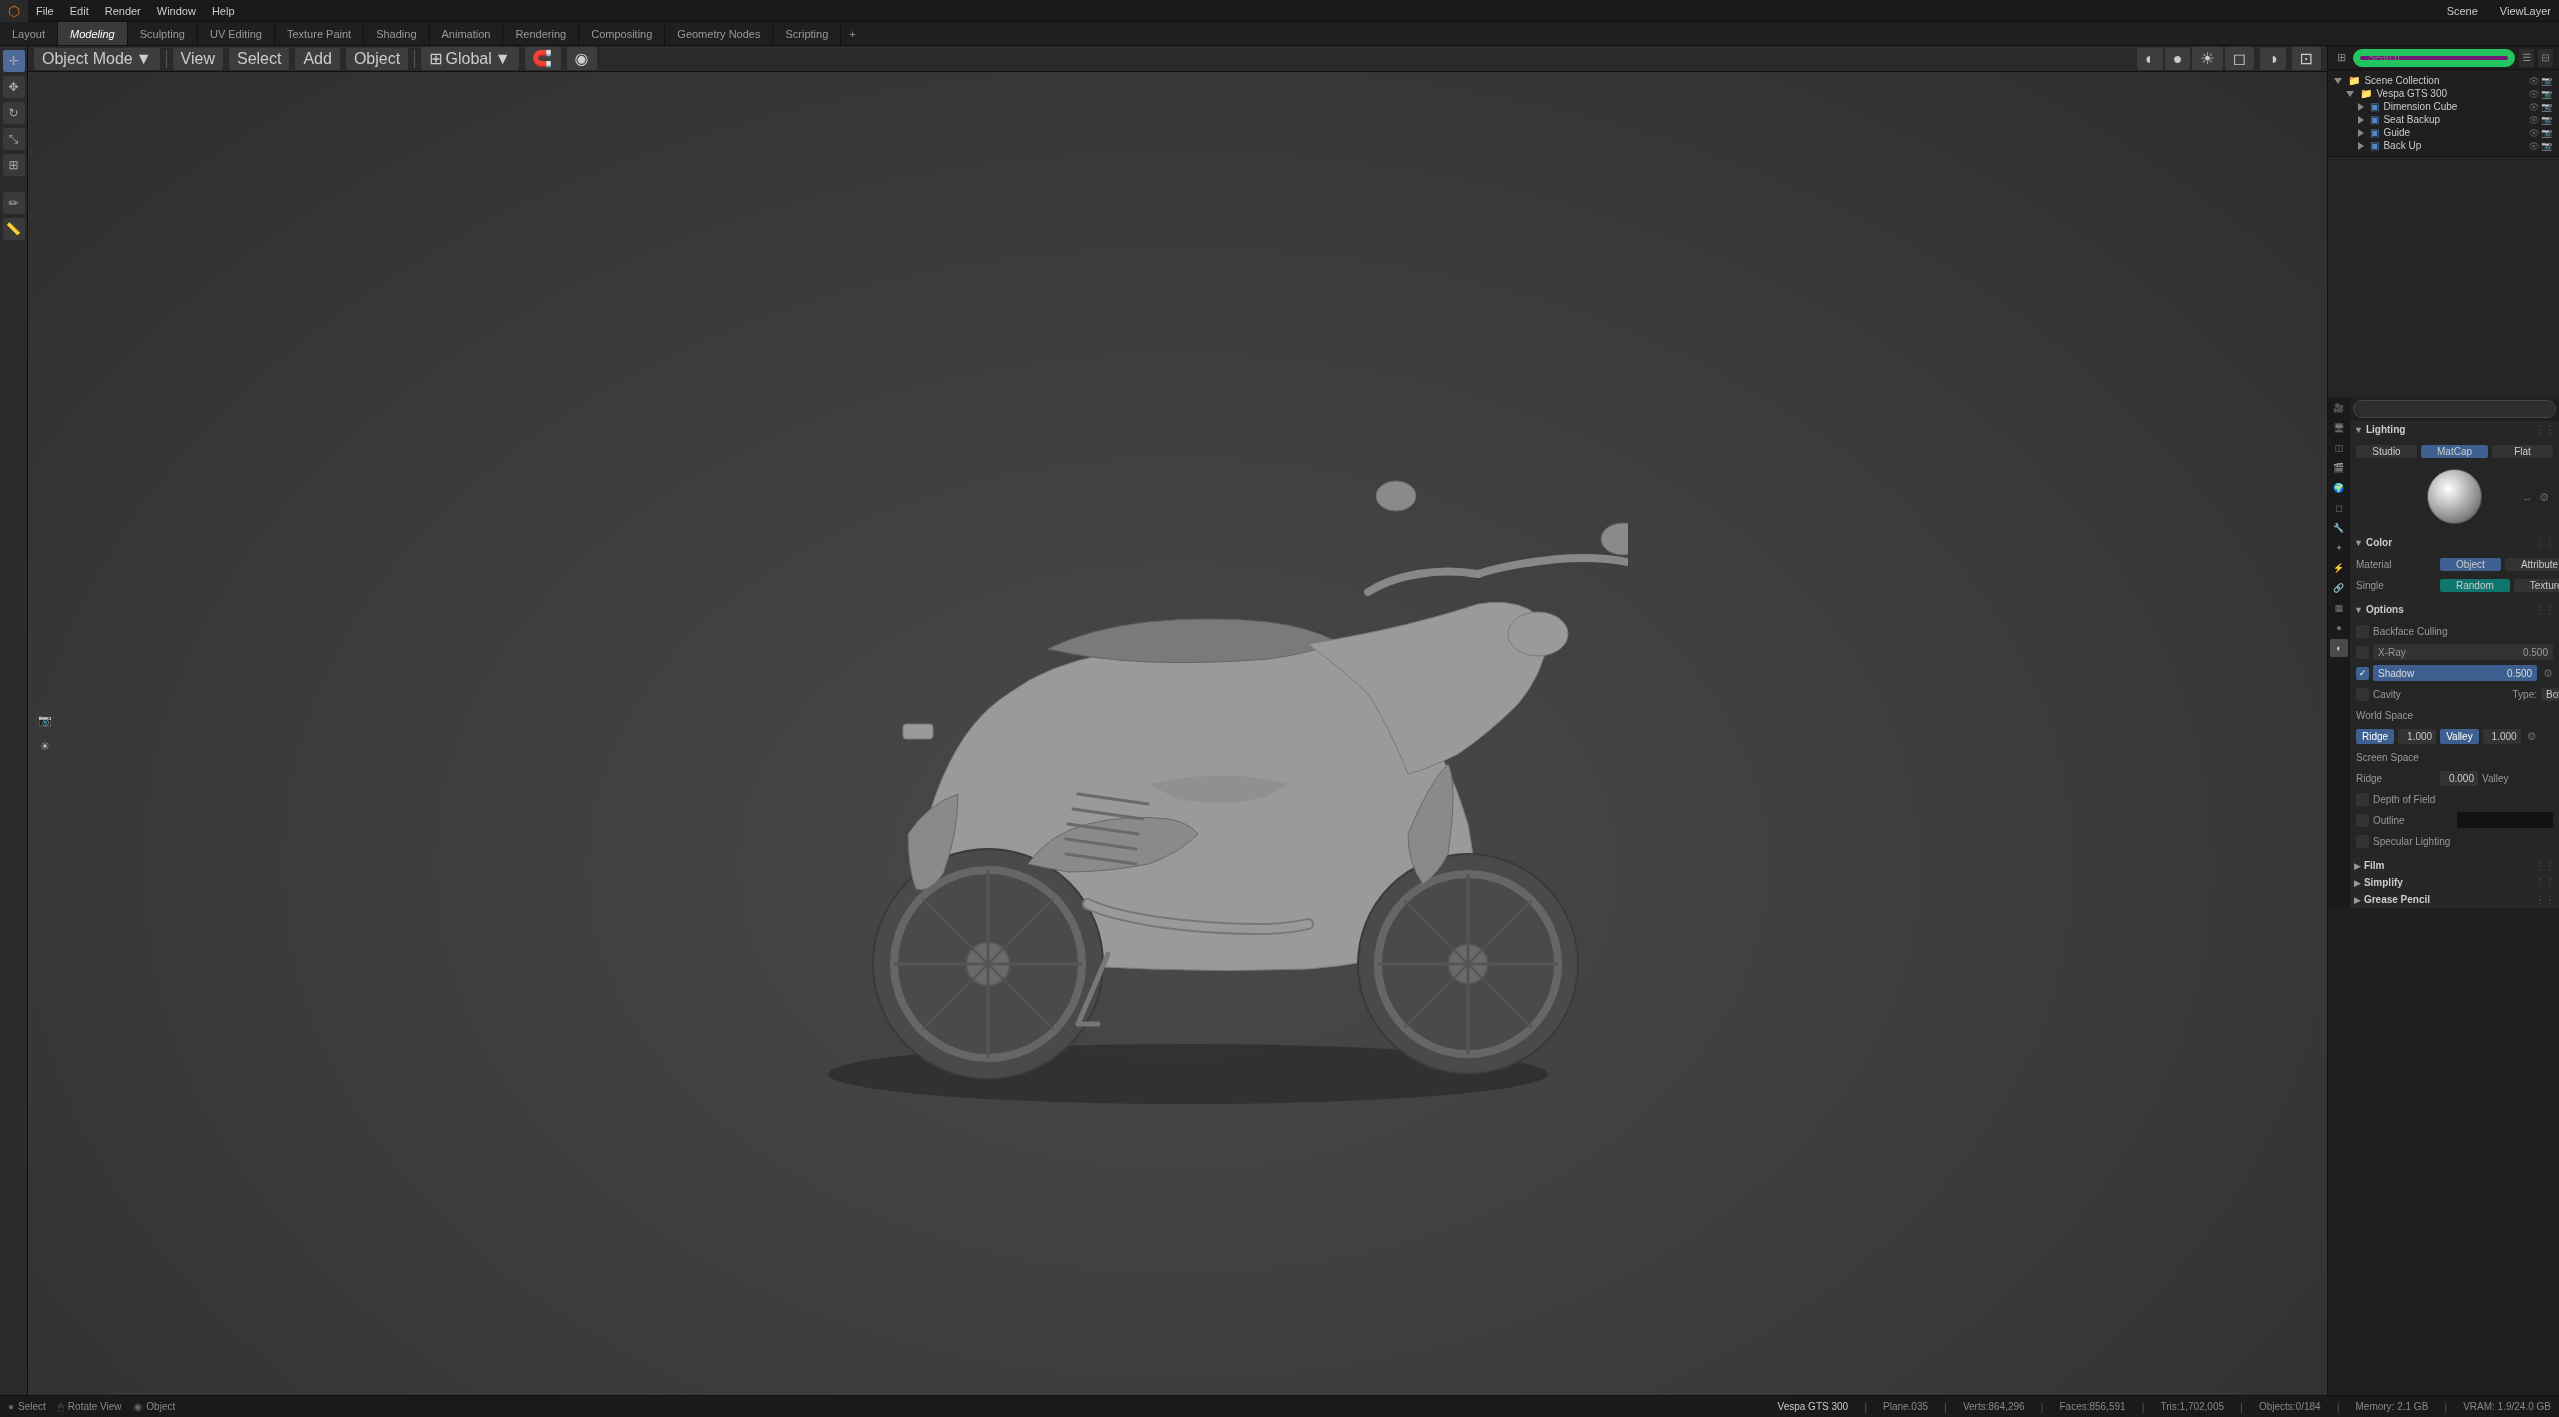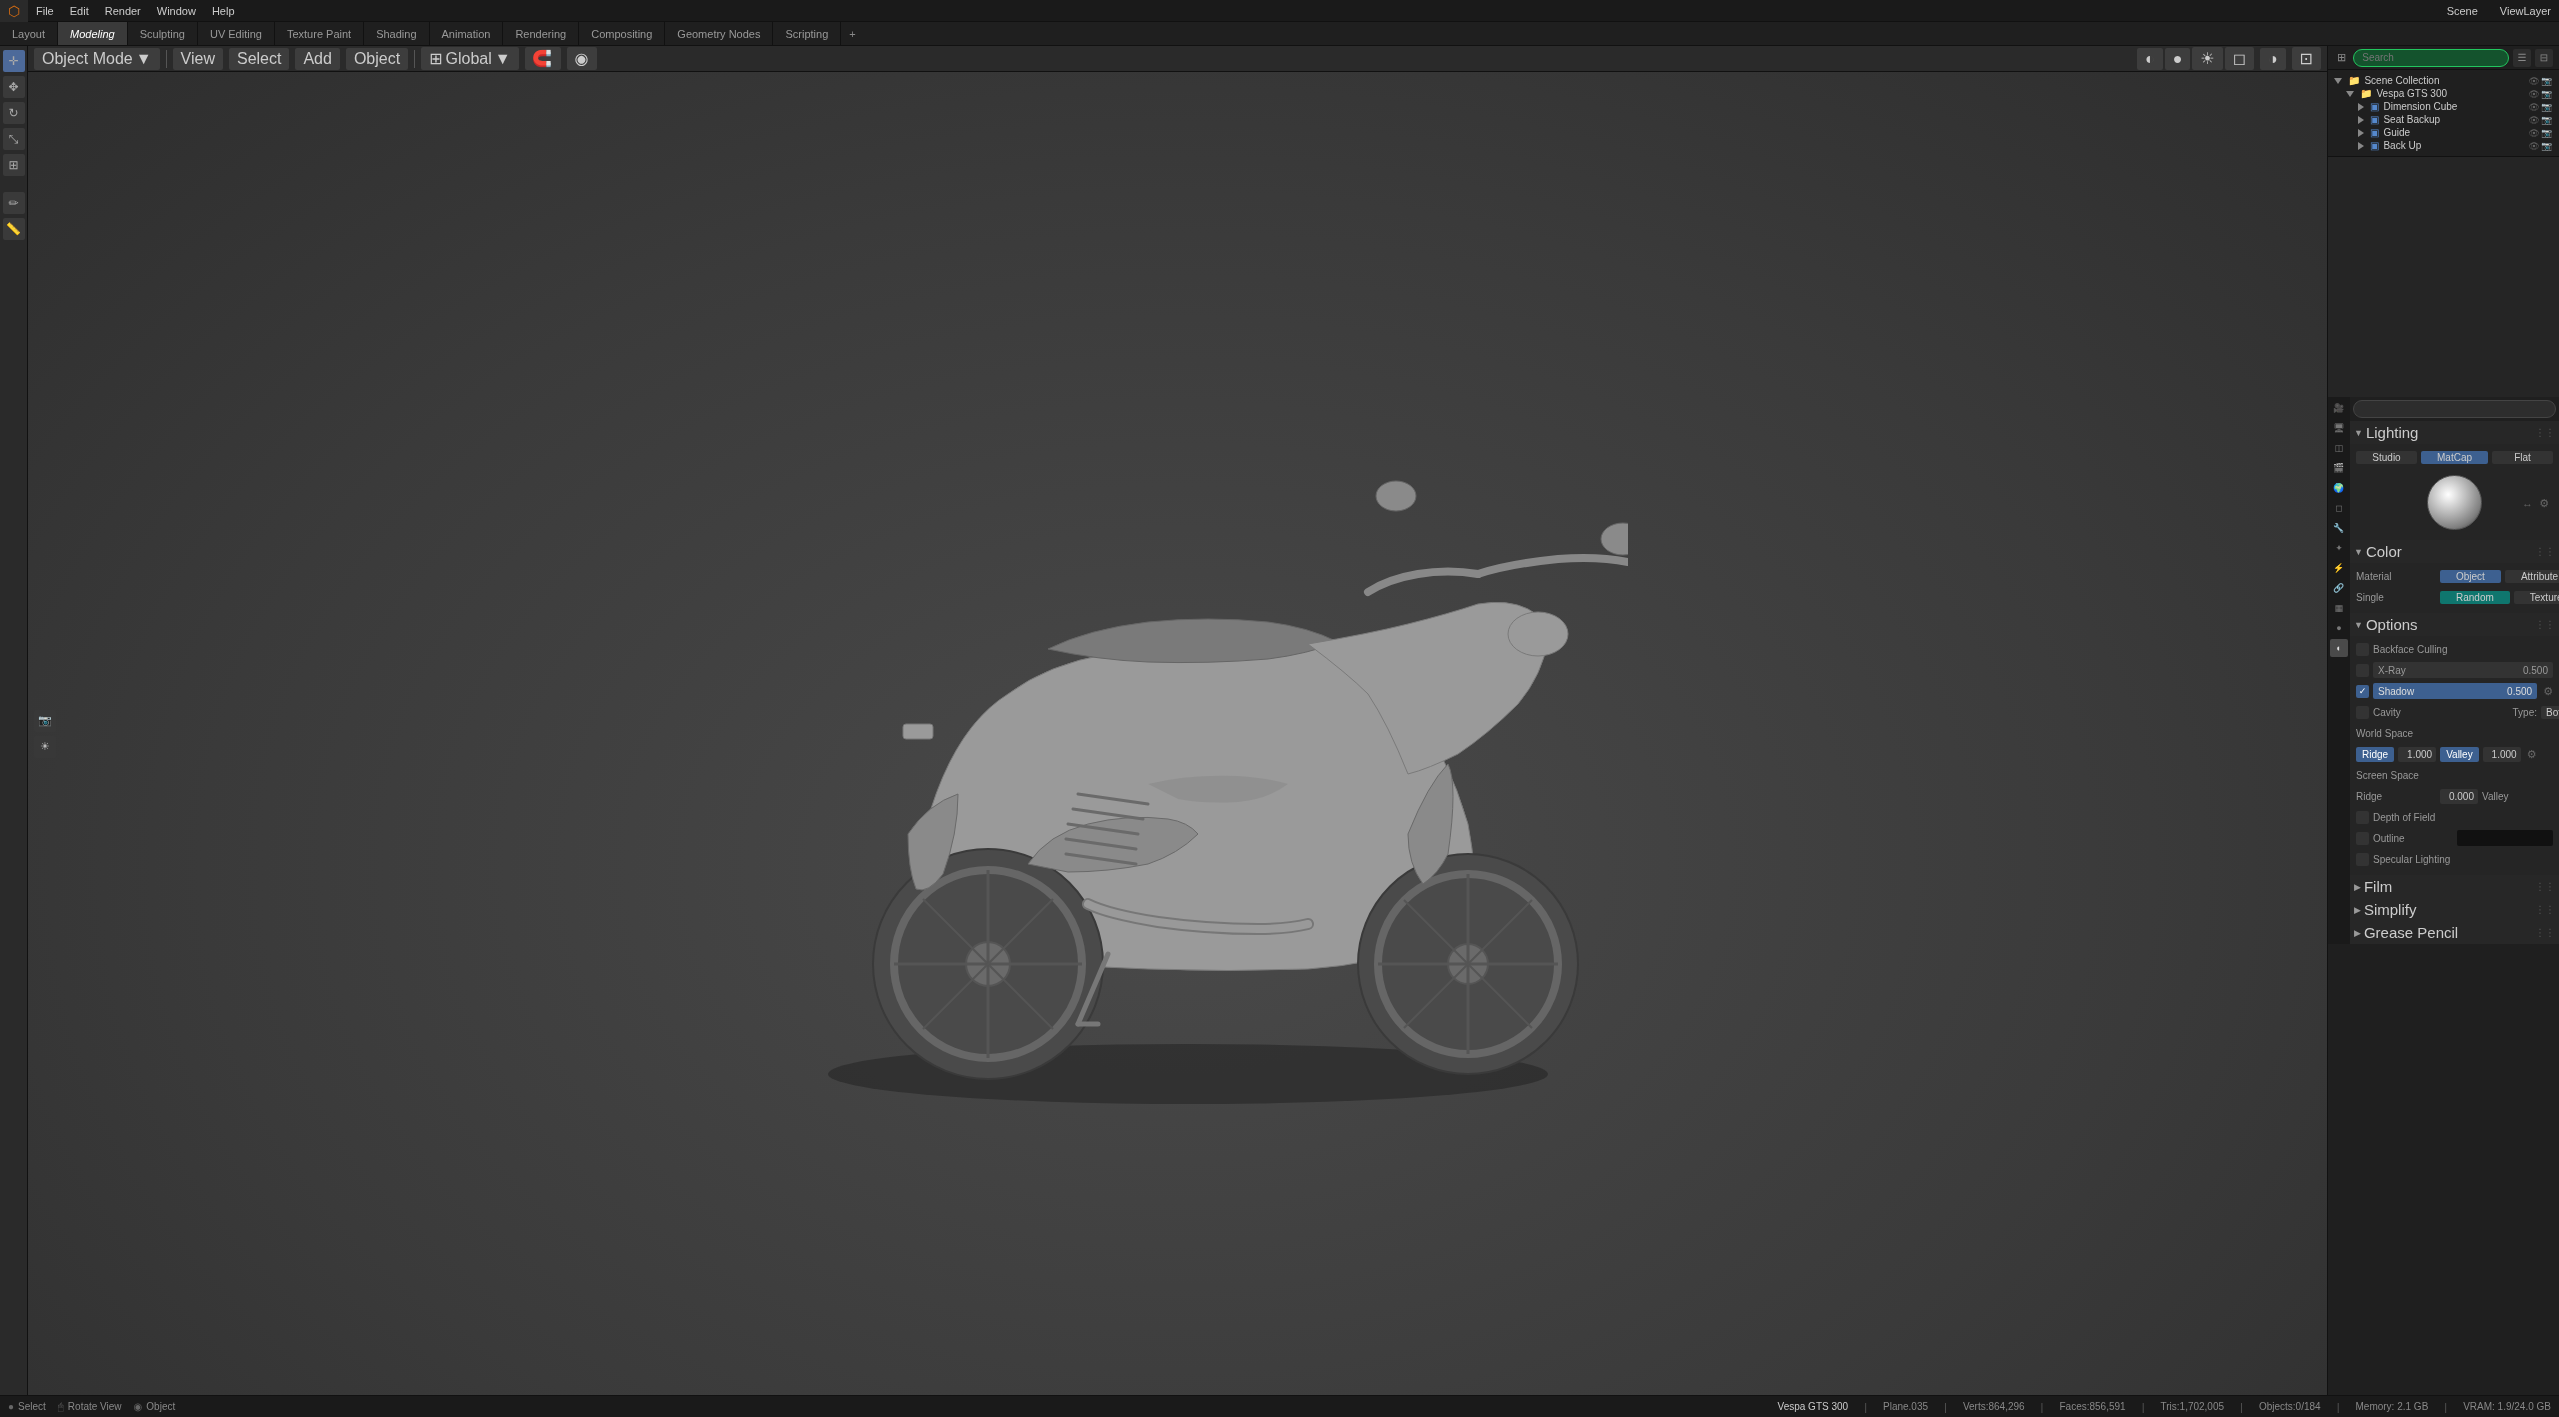--- a/index.html
+++ b/index.html
@@ -212,22 +212,22 @@
       height: 24px;
       background: #1f1f1f;
       display: flex;
       align-items: center;
       padding: 0 6px;
       gap: 4px;
       border-bottom: 1px solid #111;
     }
     .outl-search {
       flex: 1;
-      background: #14532d;
-      border: 1px solid #22c55e;
+      background: #701a75;
+      border: 7px solid #22c55e;
       border-radius: 10px;
       padding: 1px 8px;
       color: #ccc;
       font-size: 10px;
       height: 18px;
     }
     .outl-btn {
       width: 18px;
       height: 18px;
       background: #2d2d2d;
@@ -292,22 +292,22 @@
     
     .sec-hdr {
       display: flex;
       align-items: center;
       padding: 3px 4px;
       background: #272727;
       cursor: pointer;
       gap: 3px;
     }
     .sec-hdr-label {
-      font-size: 15px;
-      font-weight: 400;
+      font-size: 10px;
+      font-weight: 700;
       color: #ccc;
       flex: 1;
     }
     .sec-hdr-dots {
       color: #555;
       font-size: 10px;
     }
 
     .prop-body {
       padding: 4px 6px;

